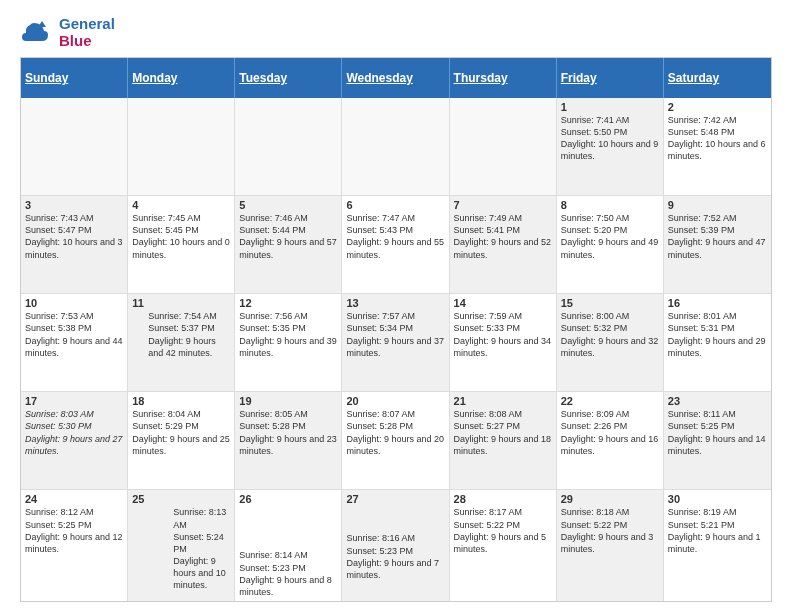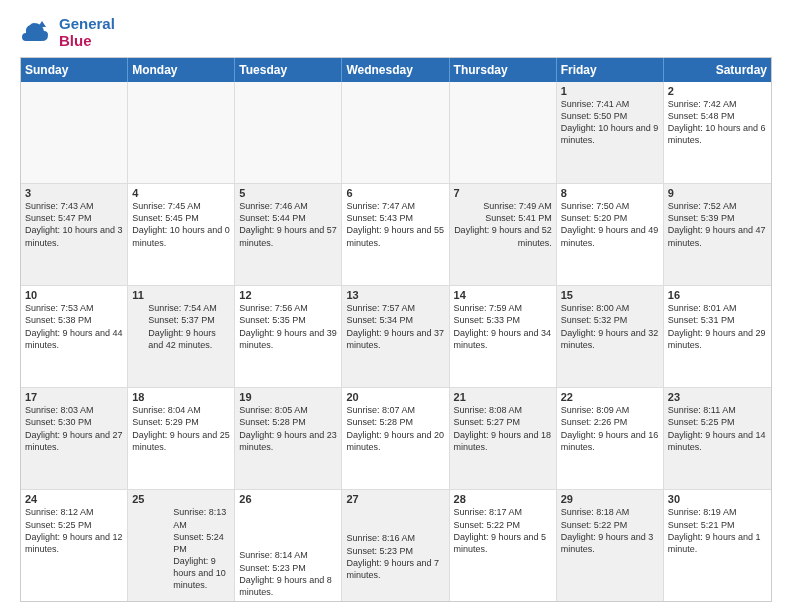--- a/index.html
+++ b/index.html
@@ -52,25 +52,26 @@
     }
     .calendar-header {
       display: grid;
       grid-template-columns: repeat(7, 1fr);
       background: #2a6db5;
     }
     .cal-header-cell {
       color: #fff;
       font-size: 12px;
       font-weight: bold;
-      padding: 5px 4px;
+      padding: 13px 4px;
       text-align: left;
       border-right: 1px solid #5a9ad5;
-    }
-    .cal-header-cell:last-child { border-right: none; text-align: right; }
+      text-decoration: underline;
+    }
+    .cal-header-cell:last-child { border-right: none; }
     .calendar-body {
       display: flex;
       flex-direction: column;
       flex: 1;
     }
     .cal-row {
       display: grid;
       grid-template-columns: repeat(7, 1fr);
       flex: 1;
       border-bottom: 1px solid #ddd;
@@ -171,21 +172,21 @@
 Daylight: 9 hours and 57 minutes.</div>
           </div>
           <div class="cal-cell">
             <span class="day-num">6</span>
             <div class="cell-text" style="white-space: pre-line;">Sunrise: 7:47 AM
 Sunset: 5:43 PM
 Daylight: 9 hours and 55 minutes.</div>
           </div>
           <div class="cal-cell shaded">
             <span class="day-num">7</span>
-            <div class="cell-text" style="white-space: pre-line; text-align: right;">Sunrise: 7:49 AM
+            <div class="cell-text" style="white-space: pre-line;">Sunrise: 7:49 AM
 Sunset: 5:41 PM
 Daylight: 9 hours and 52 minutes.</div>
           </div>
           <div class="cal-cell">
             <span class="day-num">8</span>
             <div class="cell-text" style="white-space: pre-line;">Sunrise: 7:50 AM
 Sunset: 5:20 PM
 Daylight: 9 hours and 49 minutes.</div>
           </div>
           <div class="cal-cell shaded">
@@ -235,21 +236,21 @@
           <div class="cal-cell">
             <span class="day-num">16</span>
             <div class="cell-text" style="white-space: pre-line;">Sunrise: 8:01 AM
 Sunset: 5:31 PM
 Daylight: 9 hours and 29 minutes.</div>
           </div>
         </div>
         <div class="cal-row">
           <div class="cal-cell shaded">
             <span class="day-num">17</span>
-            <div class="cell-text" style="white-space: pre-line;">Sunrise: 8:03 AM
+            <div class="cell-text" style="white-space: pre-line; font-style: italic;">Sunrise: 8:03 AM
 Sunset: 5:30 PM
 Daylight: 9 hours and 27 minutes.</div>
           </div>
           <div class="cal-cell">
             <span class="day-num">18</span>
             <div class="cell-text" style="white-space: pre-line;">Sunrise: 8:04 AM
 Sunset: 5:29 PM
 Daylight: 9 hours and 25 minutes.</div>
           </div>
           <div class="cal-cell shaded">

